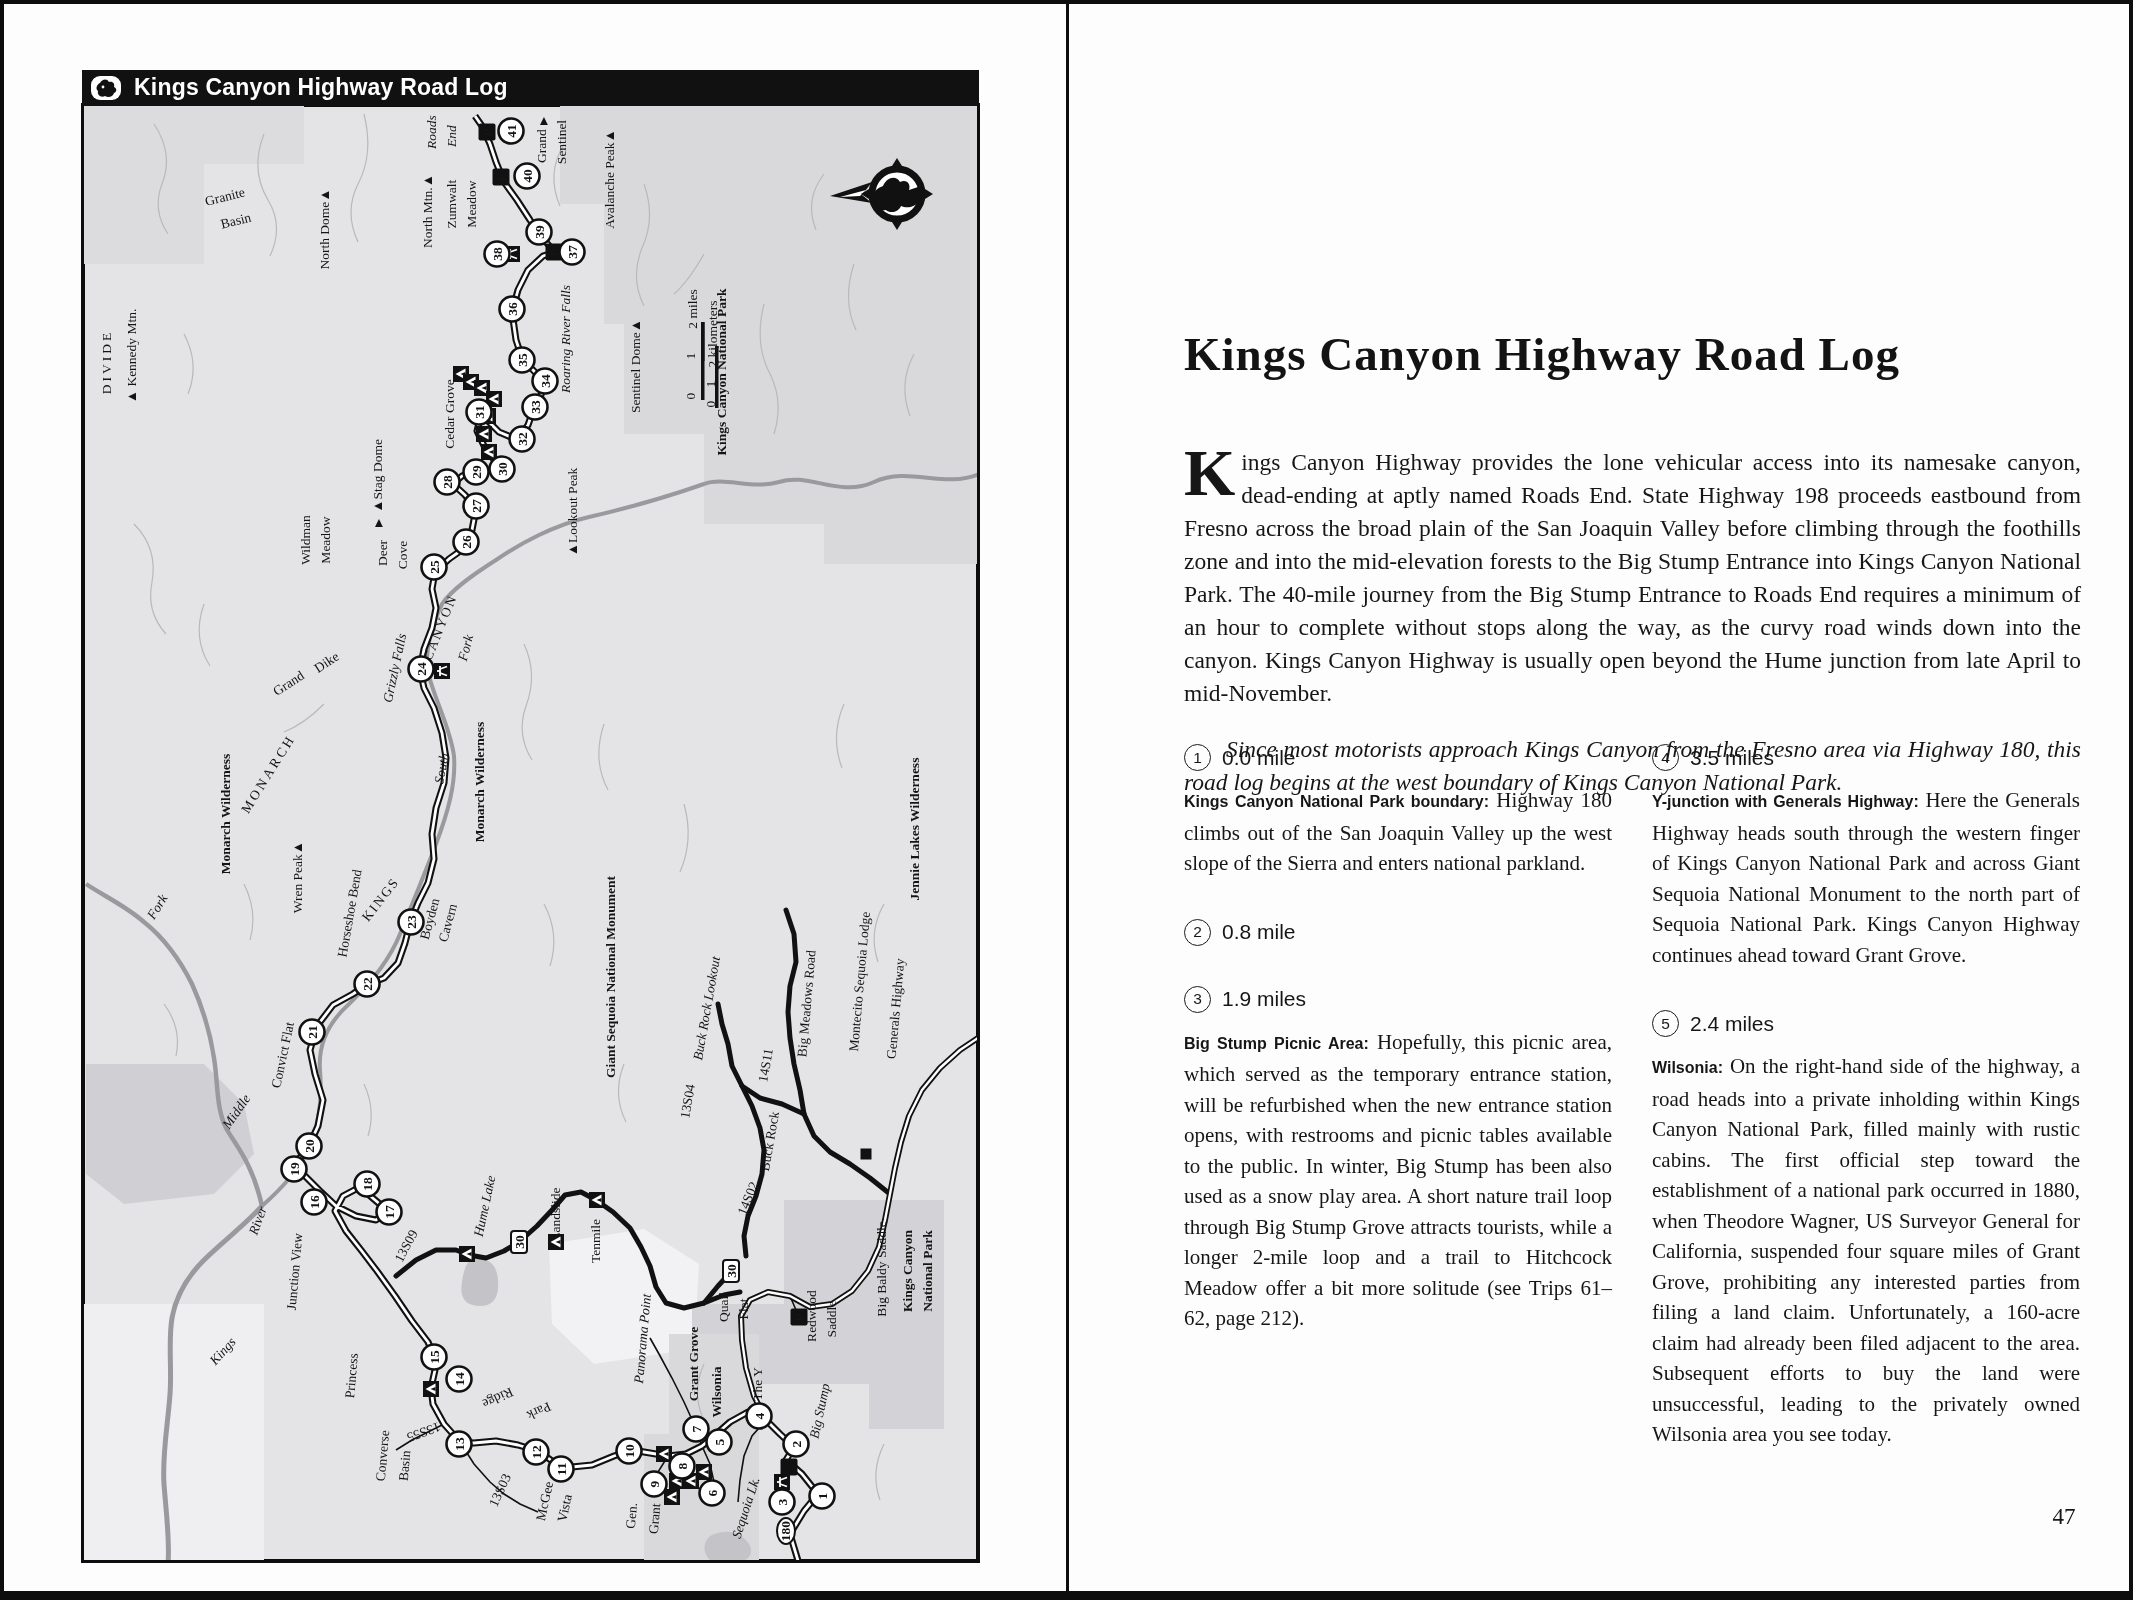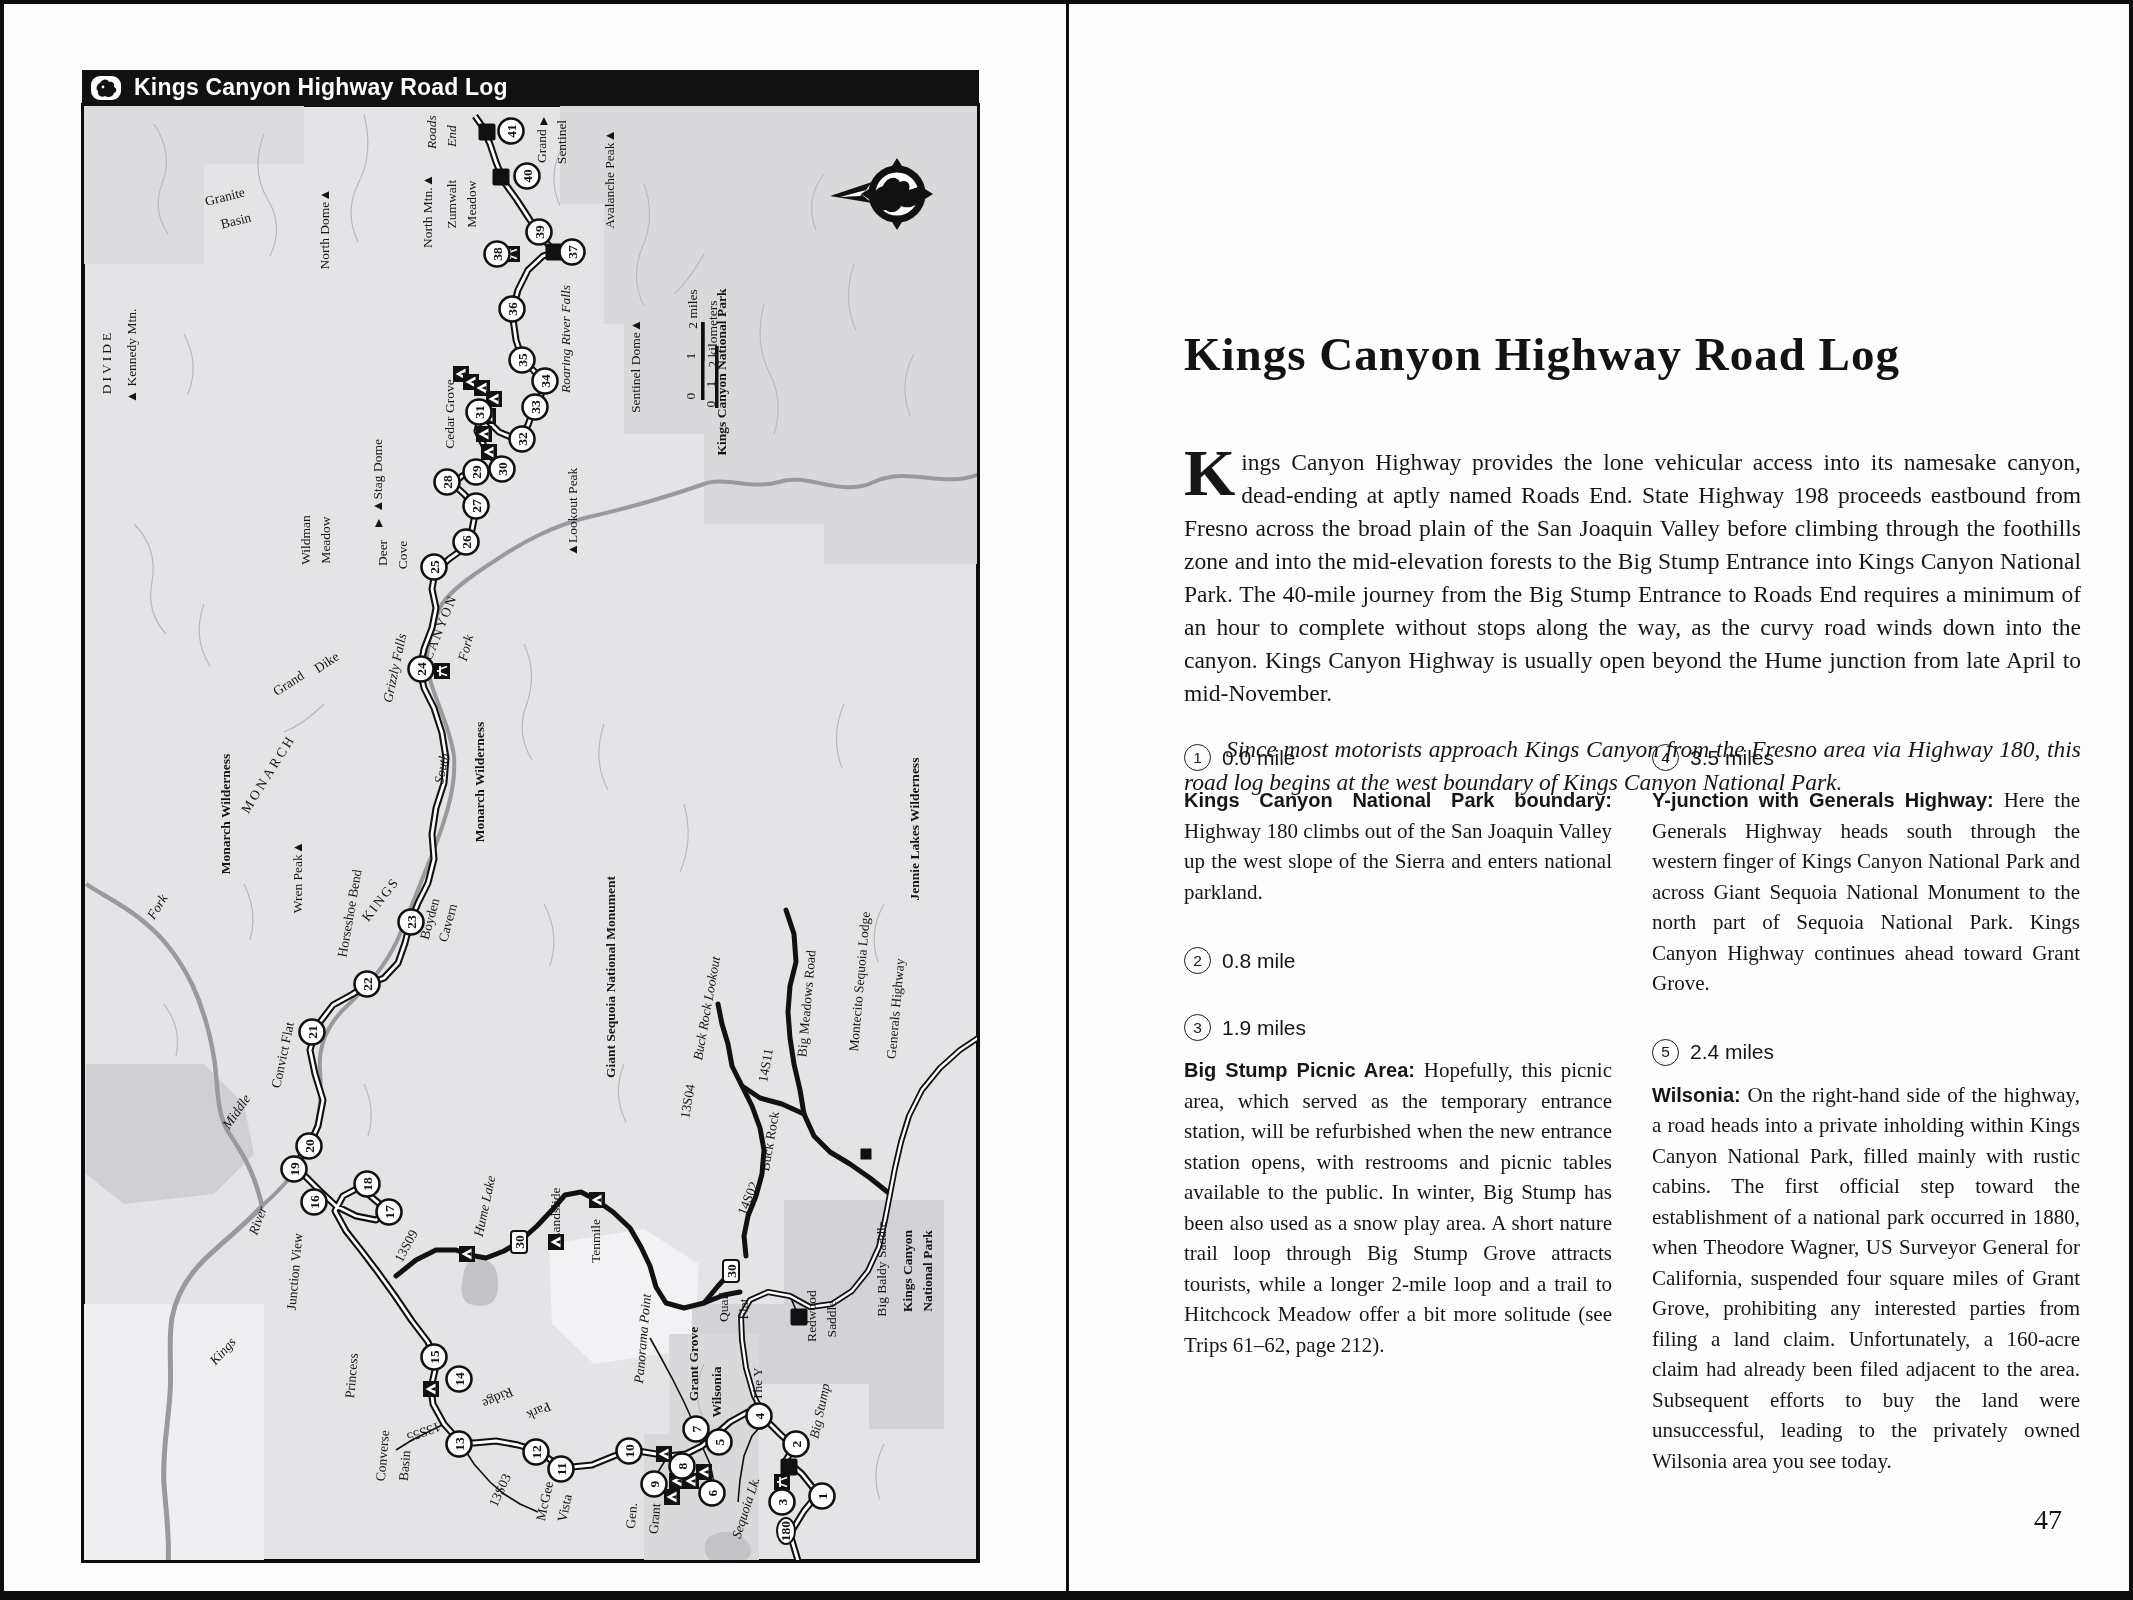--- a/index.html
+++ b/index.html
@@ -37,22 +37,22 @@
   .rp-intro .p2{text-indent:42px;margin-top:0;font-style:italic;}
   .dropcap{float:left;font-size:66px;line-height:54px;padding-right:6px;font-weight:bold;}
   .rp-cols{position:absolute;left:110px;top:740px;width:897px;display:flex;gap:40px;}
   .col{width:428px;}
   .entry{margin-bottom:40px;}
   .entry-head{display:flex;align-items:center;gap:11px;margin-bottom:14px;
       font-family:"Liberation Sans",sans-serif;font-size:21px;}
   .num-circle{display:inline-flex;align-items:center;justify-content:center;width:25px;height:25px;
       border:1.6px solid #1a1a1a;border-radius:50%;font-size:15.5px;flex:0 0 auto;}
   .entry-body{font-size:21px;line-height:30.5px;text-align:justify;}
-  .lead{font-family:"Liberation Sans",sans-serif;font-weight:bold;font-size:20px;}
-  .page-num{position:absolute;left:960px;top:1500px;width:60px;text-align:left;font-size:28px;}
+  .lead{font-family:"Liberation Sans",sans-serif;font-weight:bold;font-size:16px;}
+  .page-num{position:absolute;left:960px;top:1500px;width:60px;text-align:center;font-size:23px;}
 </style>
 </head>
 <body>
 
 <div id="page">
 
   <svg class="map-svg" width="2133" height="1600" viewBox="0 0 2133 1600">
     <defs>
       <clipPath id="mapclip">
           <rect x="80" y="102" width="893" height="1454"></rect>

